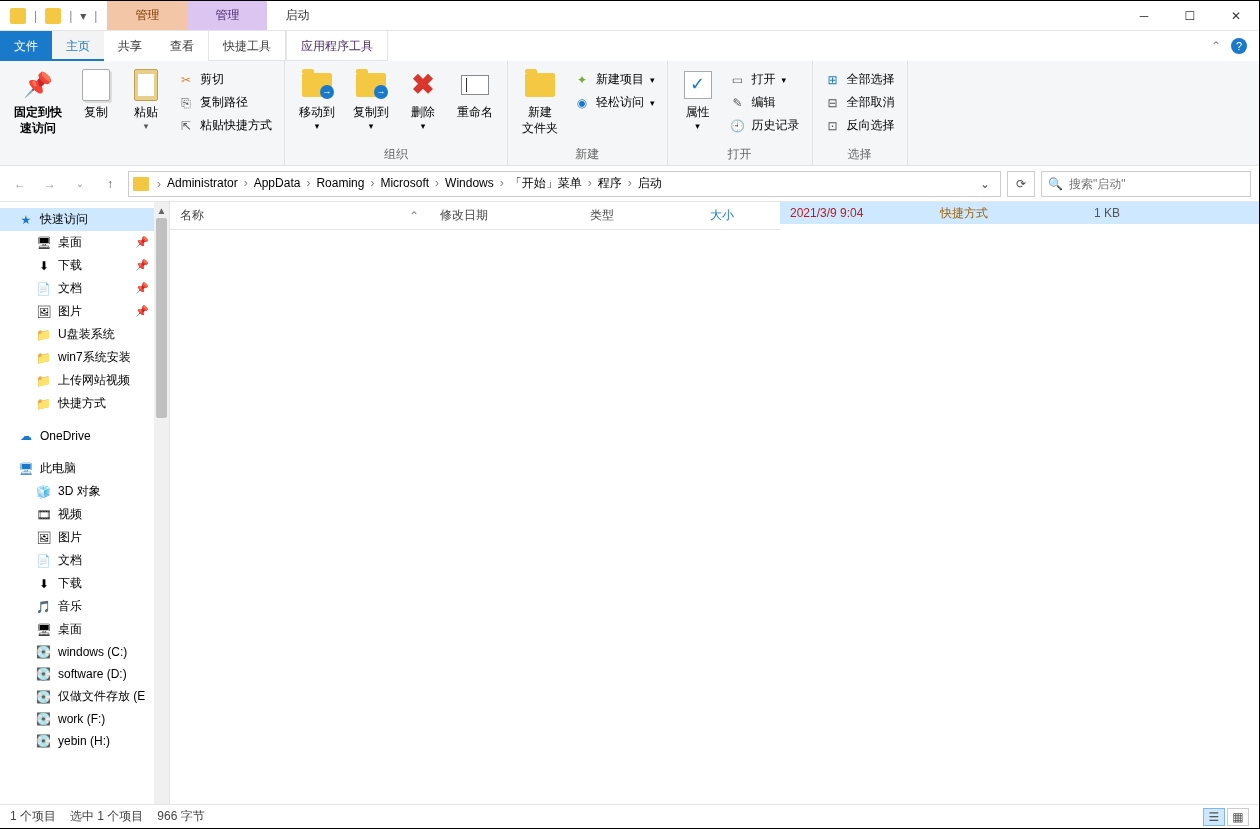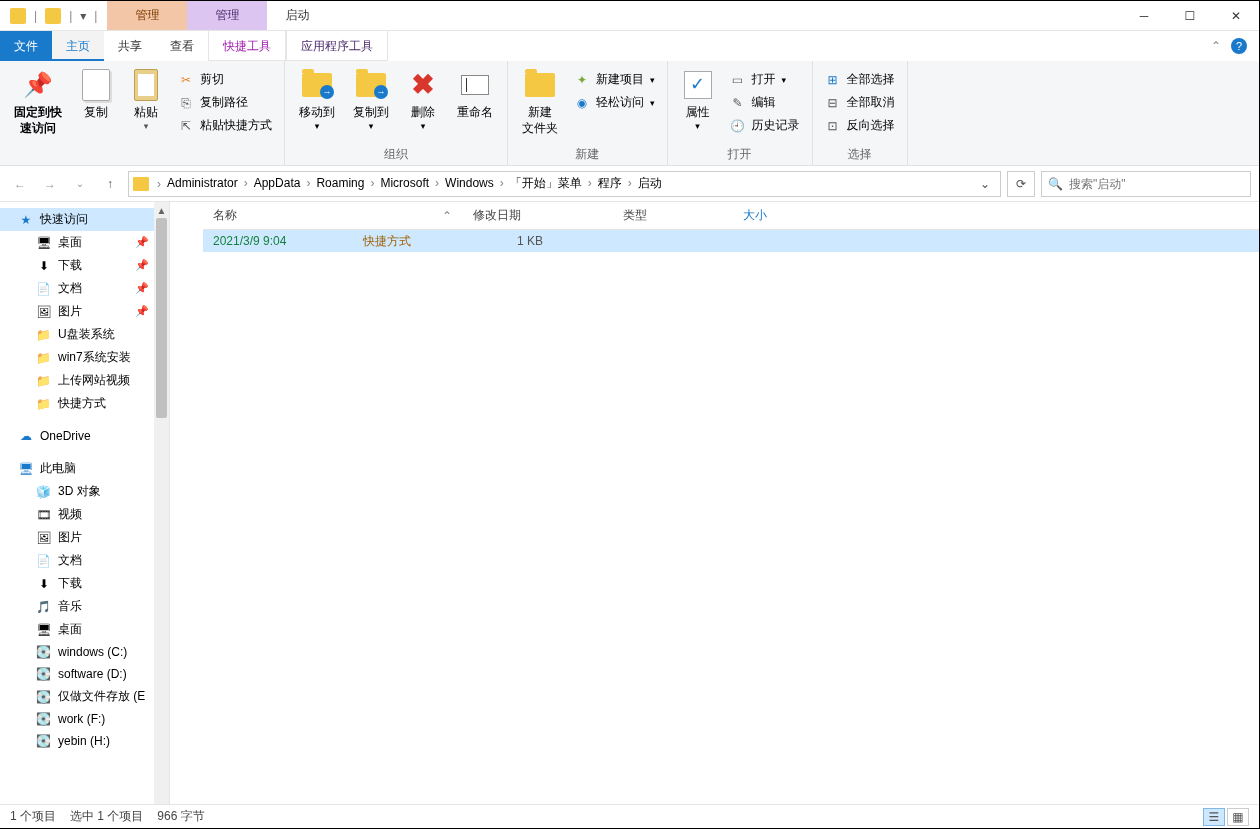--- a/index.html
+++ b/index.html
@@ -13,21 +13,21 @@
 .ctx-tab.orange { background: #f4c6a8; color: #7a3b00; }
 .ctx-tab.purple { background: #dcc5f0; color: #4b2a6b; }
 .title-text { padding: 6px 18px; color: #333; }
 .winbtns { margin-left: auto; display: flex; }
 .winbtn { width: 46px; display: flex; align-items: center; justify-content: center; color: #333; cursor: pointer; }
 
 .ribbon-tabs { height: 30px; background: #fff; display: flex; align-items: stretch; }
 .rtab { padding: 7px 14px; cursor: pointer; color: #333; }
 .rtab.file { background: #1979ca; color: #fff; }
 .rtab.active { border-bottom: 2px solid #1979ca; color: #1979ca; background: #f3f3f3; }
-.rtab.ctx-orange { color: #a21caf; border: 1px solid #e5e5e5; border-top: none; }
+.rtab.ctx-orange { color: #404040; border: 1px solid #e5e5e5; border-top: none; }
 .rtab.ctx-purple { color: #4b2a6b; border: 1px solid #e5e5e5; border-top: none; }
 .ribbon-collapse { margin-left: auto; display: flex; align-items: center; gap: 10px; padding-right: 12px; color: #555; }
 .help-icon { width: 16px; height: 16px; border-radius: 50%; background: #1979ca; color: #fff; display: inline-flex; align-items: center; justify-content: center; font-size: 11px; }
 
 .ribbon { height: 105px; background: #f5f6f7; border-bottom: 1px solid #e1e1e1; display: flex; }
 .rgroup { border-right: 1px solid #e1e1e1; padding: 4px 8px 2px; display: flex; flex-direction: column; }
 .rgroup-body { flex: 1; display: flex; align-items: flex-start; gap: 6px; }
 .rgroup-label { text-align: center; color: #666; font-size: 12px; padding-top: 2px; }
 .bigbtn { display: flex; flex-direction: column; align-items: center; justify-content: flex-start; padding: 4px 6px; cursor: pointer; text-align: center; line-height: 1.3; min-width: 44px; }
 .bigbtn .ico { width: 32px; height: 32px; margin-bottom: 4px; display: flex; align-items: center; justify-content: center; }
@@ -66,33 +66,33 @@
 .nav-scroll .arrow.up { top: 0; }
 .nav-scroll .arrow.down { bottom: 0; }
 .navlist { padding: 6px 0; width: 155px; }
 .navitem { display: flex; align-items: center; gap: 6px; padding: 3px 8px 3px 22px; cursor: pointer; position: relative; }
 .navitem.active { background: #cde8ff; }
 .navitem.sub { padding-left: 36px; }
 .navitem .pin { position: absolute; right: 6px; color: #888; font-size: 11px; }
 .nav-ico { width: 16px; height: 16px; display: inline-flex; align-items: center; justify-content: center; }
 .navgap { height: 10px; }
 
-.content { flex: 1; display: flex; flex-direction: column; padding-left: 33px; }
+.content { flex: 1; display: flex; flex-direction: row; }
 .cols { height: 28px; border-bottom: 1px solid #e5e5e5; display: flex; align-items: center; }
 .col { padding: 0 10px; color: #444; cursor: pointer; border-right: 1px solid transparent; }
 .col.name { flex: 0 0 260px; display: flex; align-items: center; }
 .col.date { flex: 0 0 150px; }
 .col.type { flex: 0 0 120px; }
 .col.size { flex: 0 0 80px; color: #1979ca; }
 .rows { flex: 1; }
 .row { height: 22px; display: flex; align-items: center; cursor: pointer; }
 .row.selected { background: #cde8ff; }
 .cell { padding: 0 10px; }
 .cell.name { flex: 0 0 260px; display: flex; align-items: center; gap: 6px; }
-.cell.date { flex: 0 0 150px; color: #15803d; }
+.cell.date { flex: 0 0 150px; color: #b91c1c; }
 .cell.type { flex: 0 0 120px; color: #a16207; }
 .cell.size { flex: 0 0 80px; text-align: right; color: #555; }
 .qq-icon { width: 16px; height: 16px; border-radius: 50%; background: radial-gradient(circle at 50% 35%, #fff 20%, #111 22%); position: relative; }
 
 .statusbar { position: absolute; left: 0; right: 0; bottom: 0; height: 24px; border-top: 1px solid #e5e5e5; display: flex; align-items: center; padding: 0 10px; gap: 14px; color: #444; background: #fff; }
 .viewbtns { margin-left: auto; display: flex; gap: 2px; }
 .viewbtn { width: 22px; height: 18px; border: 1px solid #ccc; display: flex; align-items: center; justify-content: center; color: #555; cursor: pointer; }
 .viewbtn.active { background: #cde8ff; border-color: #7fb8e8; }
 </style>
 </head>

